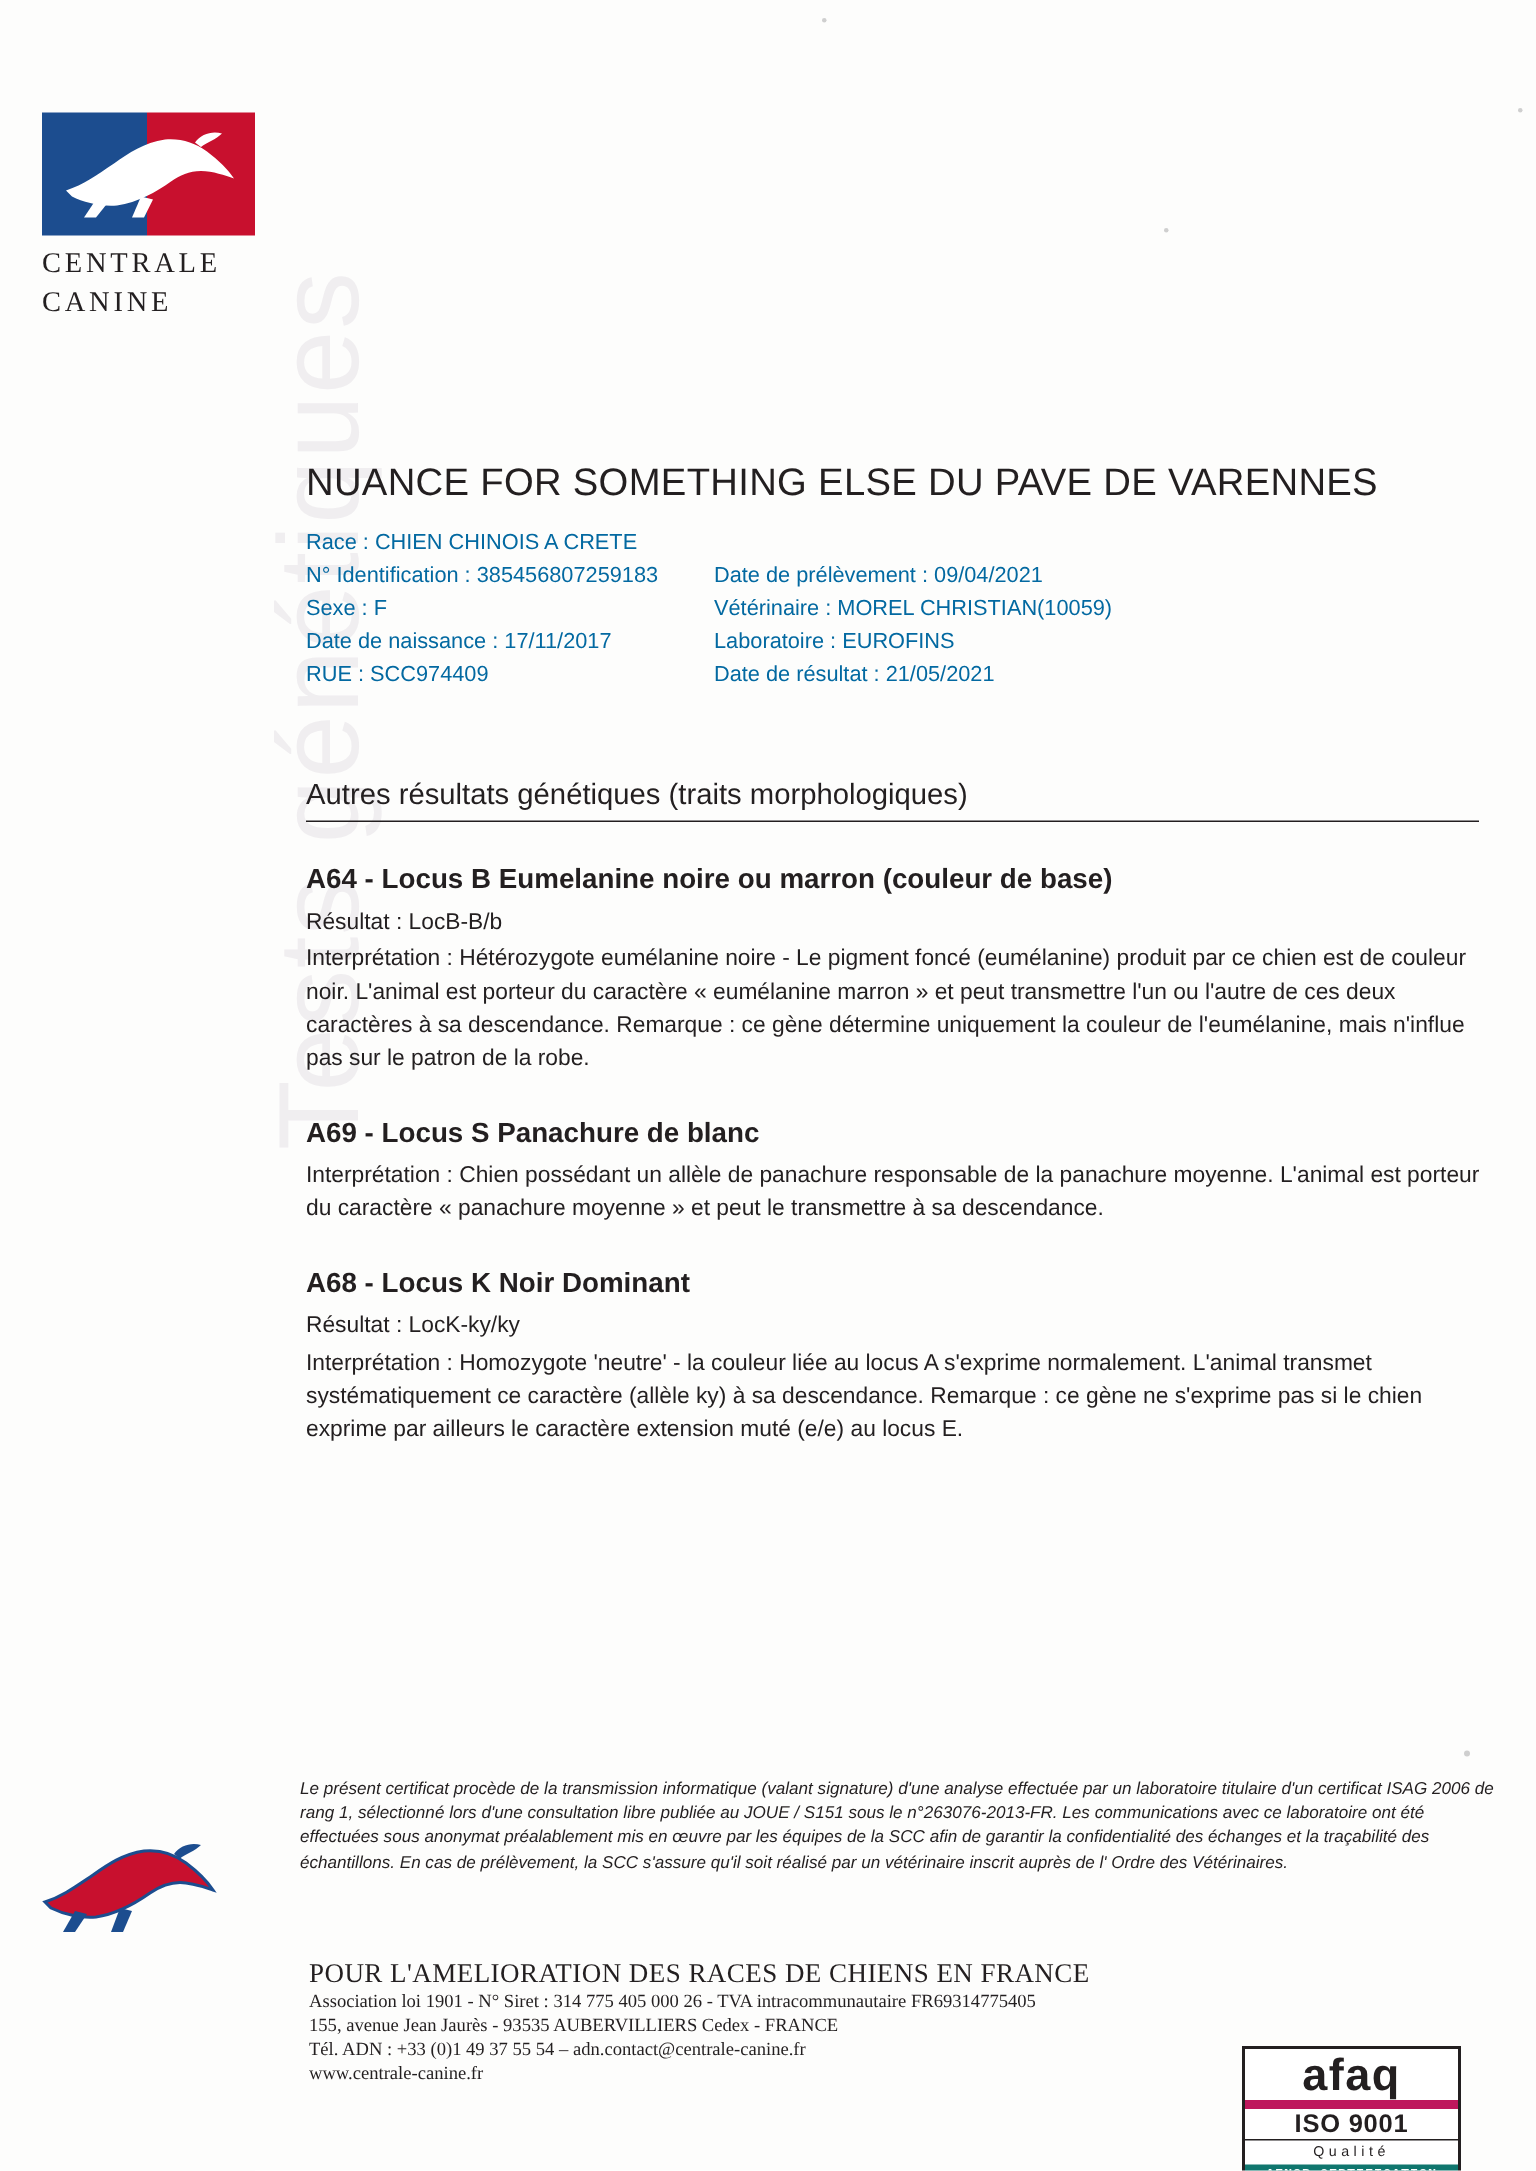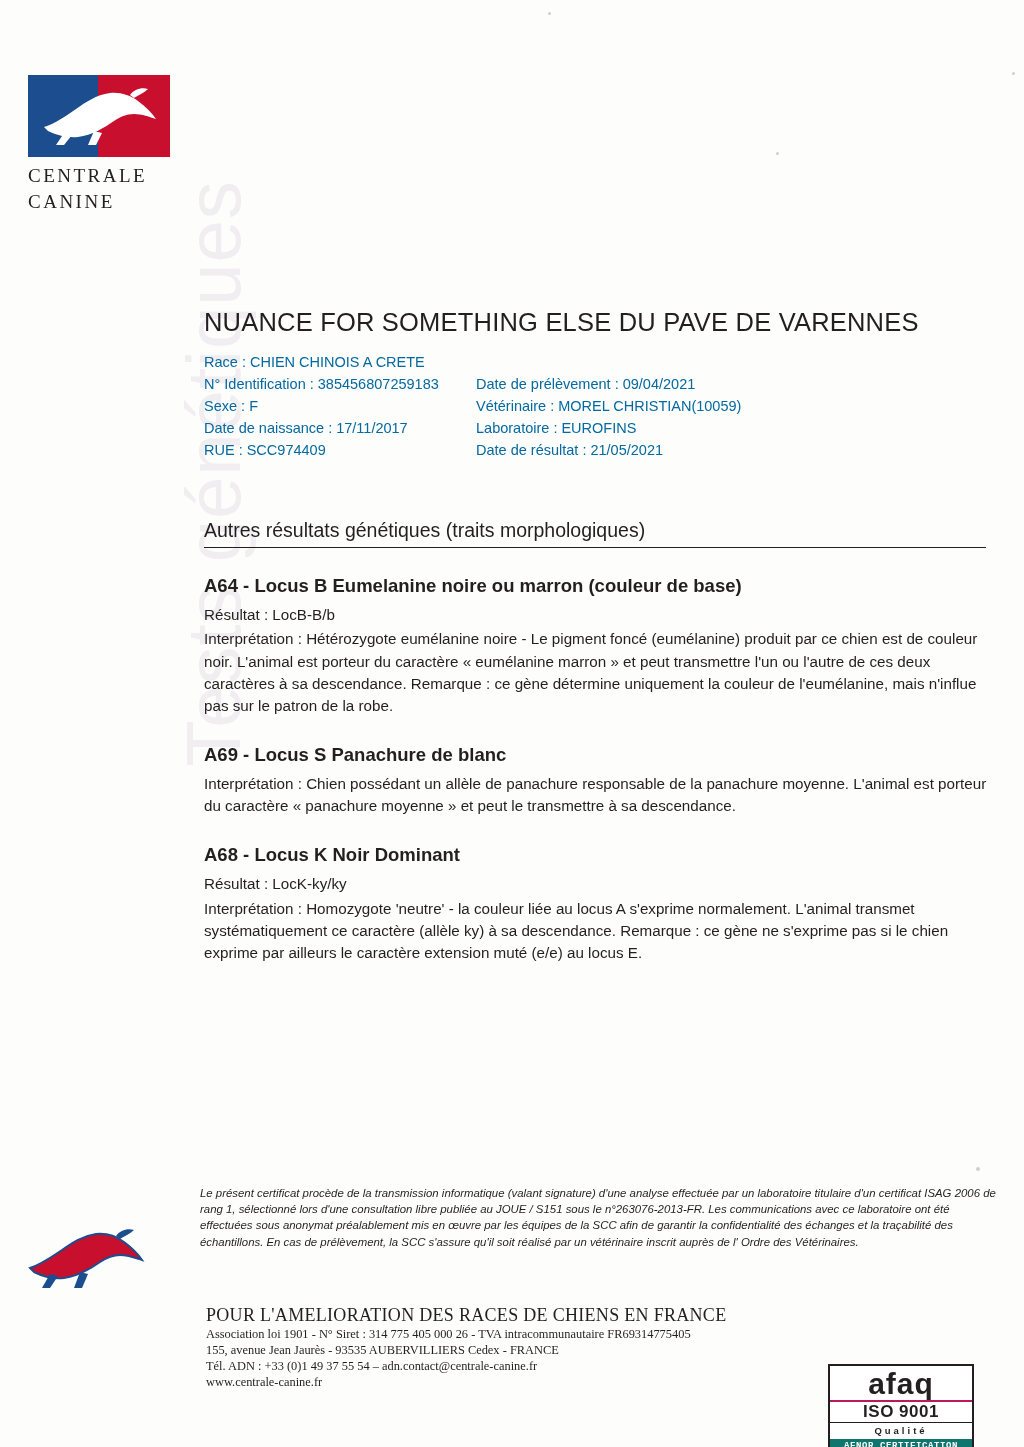--- a/index.html
+++ b/index.html
@@ -184,30 +184,29 @@
     font-size: 30px;
     letter-spacing: 1px;
     color: #231f20;
     line-height: 1.05;
     padding-top: 2px;
   }
   .afaq .iso {
     font-family: "Liberation Sans", sans-serif;
     font-weight: bold;
     font-size: 17px;
-    border-top: 2px solid #be185d;
+    border-top: 6px solid #be185d;
     border-bottom: 1px solid #231f20;
     letter-spacing: 0.5px;
   }
   .afaq .qualite {
     font-size: 9.5px;
     letter-spacing: 3px;
     padding: 2px 0 3px 0;
     color: #231f20;
-    font-weight: bold;
   }
   .afaq .afnor {
     font-family: Liberation Mono, monospace;
     font-weight: bold;
     font-size: 9px;
     letter-spacing: 0.6px;
     background: #0f766e;
     color: #ffffff;
     padding: 2px 0 2px 0;
   }

